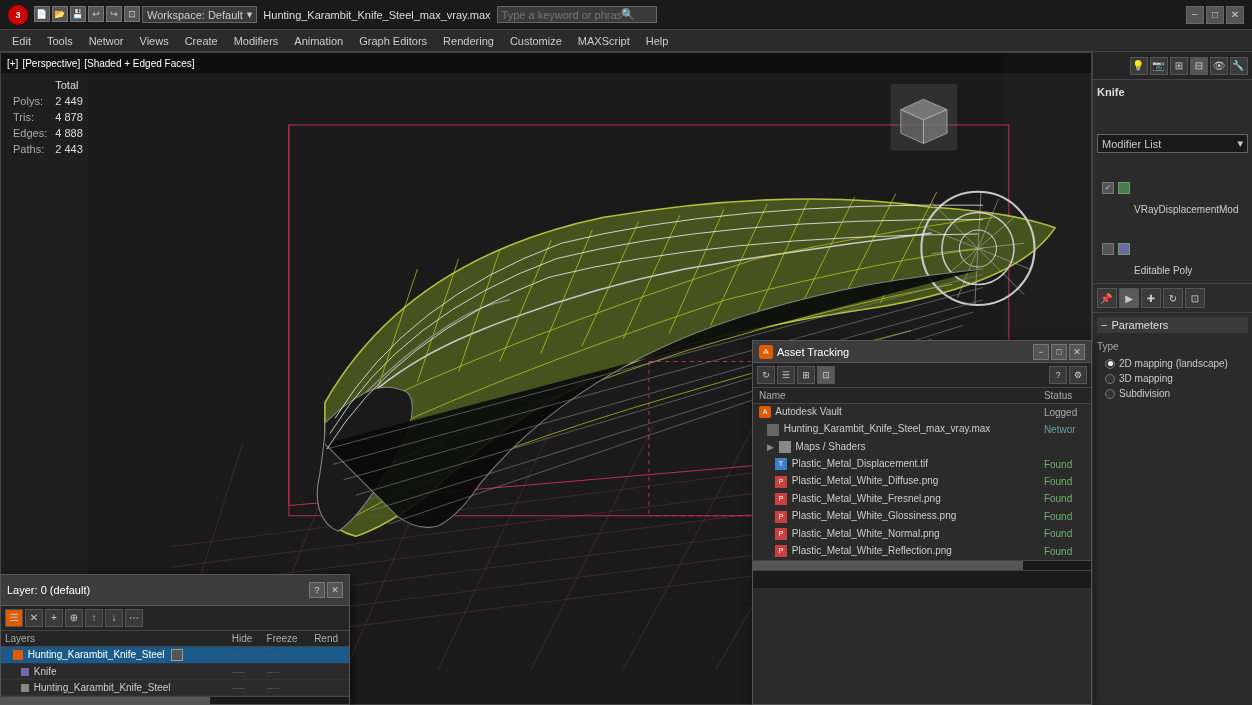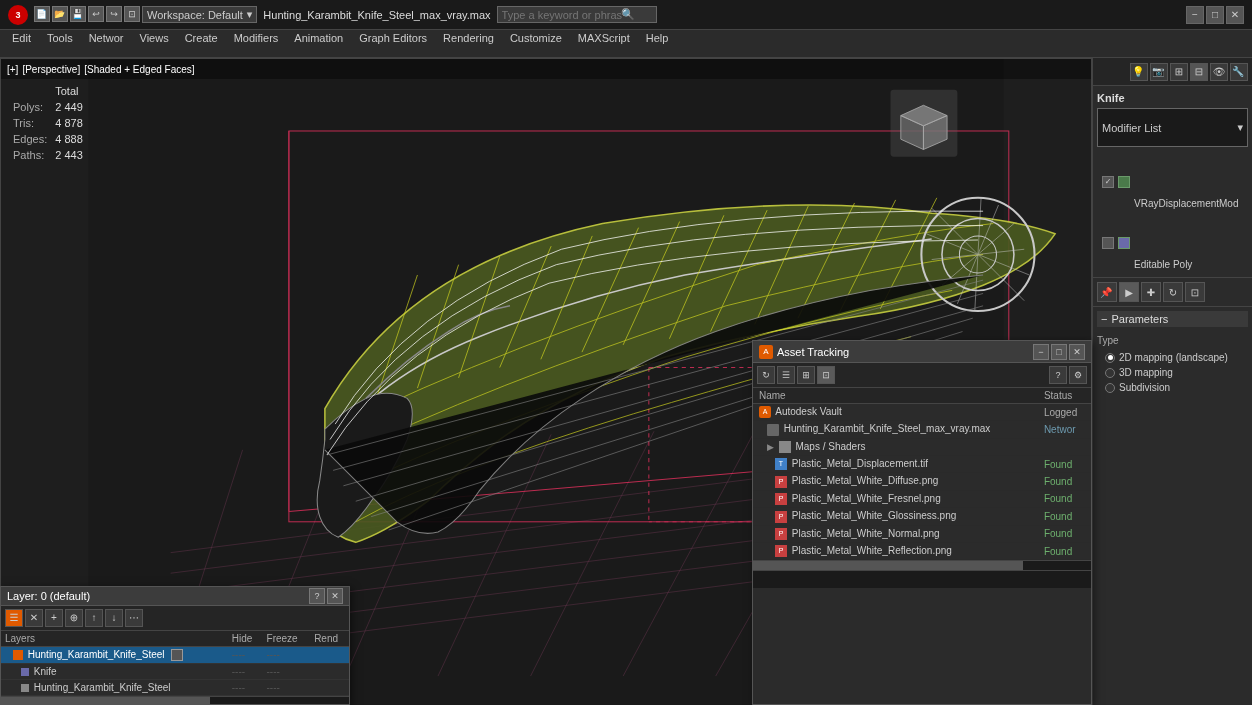--- a/index.html
+++ b/index.html
@@ -16,21 +16,21 @@
     .tb-btn { width: 16px; height: 16px; background: #555; border: 1px solid #777; display: flex; align-items: center; justify-content: center; font-size: 9px; cursor: pointer; color: #ccc; }
     .workspace-dropdown { background: #3a3a3a; border: 1px solid #666; padding: 1px 4px; font-size: 11px; color: #ccc; display: flex; align-items: center; gap: 4px; }
     .title-center { color: #ddd; font-size: 11px; }
     .search-bar { display: flex; align-items: center; background: #3a3a3a; border: 1px solid #666; padding: 1px 4px; width: 160px; }
     .search-bar input { background: transparent; border: none; outline: none; color: #ccc; font-size: 11px; width: 120px; }
     .title-bar-right { display: flex; gap: 2px; }
     .win-btn { width: 18px; height: 18px; background: #555; border: 1px solid #666; display: flex; align-items: center; justify-content: center; font-size: 10px; cursor: pointer; color: #ccc; }
 
     
     .menu-bar {
-      height: 28px; background: #2b2b2b; display: flex; 
+      height: 22px; background: #2b2b2b; display: flex; align-items: center;
       border-bottom: 1px solid #444; padding: 0 4px;
     }
     .menu-item { padding: 2px 8px; cursor: pointer; color: #ccc; font-size: 11px; }
 
     
     .main-layout { display: flex; height: calc(705px - 52px); }
 
     
     .viewport {
       flex: 1; background: #1e1e1e; position: relative; overflow: hidden;
@@ -63,21 +63,21 @@
       height: 28px; background: #252525; display: flex; align-items: center;
       justify-content: flex-end; padding: 0 4px; gap: 2px; border-bottom: 1px solid #444;
     }
     .rp-icon { width: 18px; height: 18px; background: #3a3a3a; border: 1px solid #555; display: flex; align-items: center; justify-content: center; font-size: 10px; color: #ccc; cursor: pointer; }
     .rp-icon.active { background: #555; }
 
     .modifier-section { padding: 4px; border-bottom: 1px solid #444; }
     .modifier-title { color: #ddd; font-size: 11px; padding: 2px 0 4px; font-weight: bold; }
     .modifier-list-bar {
       display: flex; align-items: center; justify-content: space-between;
-      background: #1a1a1a; border: 1px solid #666; padding: 12px 4px; margin-bottom: 4px;
+      background: #1a1a1a; border: 1px solid #666; padding: 2px 4px; margin-bottom: 4px; margin-top: 32px;
     }
     .modifier-list-bar span { color: #ccc; font-size: 11px; }
 
     .modifier-item {
       display: flex; align-items: center; gap: 4px; padding: 2px 4px;
       border: 1px solid transparent; cursor: pointer; font-size: 11px;
     }
     .mod-checkbox { width: 12px; height: 12px; background: #555; border: 1px solid #777; display: flex; align-items: center; justify-content: center; font-size: 8px; }
     .mod-icon { width: 12px; height: 12px; background: #4a7a4a; border: 1px solid #6a9a6a; font-size: 8px; }
     .mod-label { color: #ccc; font-size: 10px; margin-top: 44px; }
@@ -96,21 +96,21 @@
     .radio-row { display: flex; align-items: center; gap: 4px; padding: 2px 8px; font-size: 10px; color: #ccc; }
     .radio-btn { width: 10px; height: 10px; border-radius: 50%; border: 1px solid #777; background: #333; display: flex; align-items: center; justify-content: center; }
     .radio-btn.checked::after { content: ''; width: 5px; height: 5px; border-radius: 50%; background: #fff; display: block; margin: auto; }
 
     
     .layer-panel {
       position: absolute; bottom: 0; left: 0; width: 350px;
       background: #2b2b2b; border: 1px solid #555; box-shadow: 2px 2px 8px rgba(0,0,0,0.5);
     }
     .panel-titlebar {
-      background: #3c3c3c; height: 19px; display: flex; align-items: center;
+      background: #3c3c3c; height: 31px; display: flex; align-items: center;
       justify-content: space-between; padding: 0 6px; border-bottom: 1px solid #555;
     }
     .panel-title { color: #fff; font-size: 11px; }
     .panel-btns { display: flex; gap: 2px; }
     .panel-btn { width: 16px; height: 16px; background: #555; border: 1px solid #777; display: flex; align-items: center; justify-content: center; font-size: 9px; cursor: pointer; color: #ccc; }
     .panel-toolbar { display: flex; align-items: center; gap: 2px; padding: 3px 4px; border-bottom: 1px solid #444; background: #252525; }
     .ptool { width: 18px; height: 18px; background: #3a3a3a; border: 1px solid #555; display: flex; align-items: center; justify-content: center; font-size: 10px; color: #ccc; cursor: pointer; }
     .ptool.active { background: #e05a00; }
     .layer-table { width: 100%; border-collapse: collapse; }
     .layer-table th { background: #252525; padding: 2px 4px; text-align: left; font-size: 10px; color: #aaa; border-bottom: 1px solid #444; font-weight: normal; }

